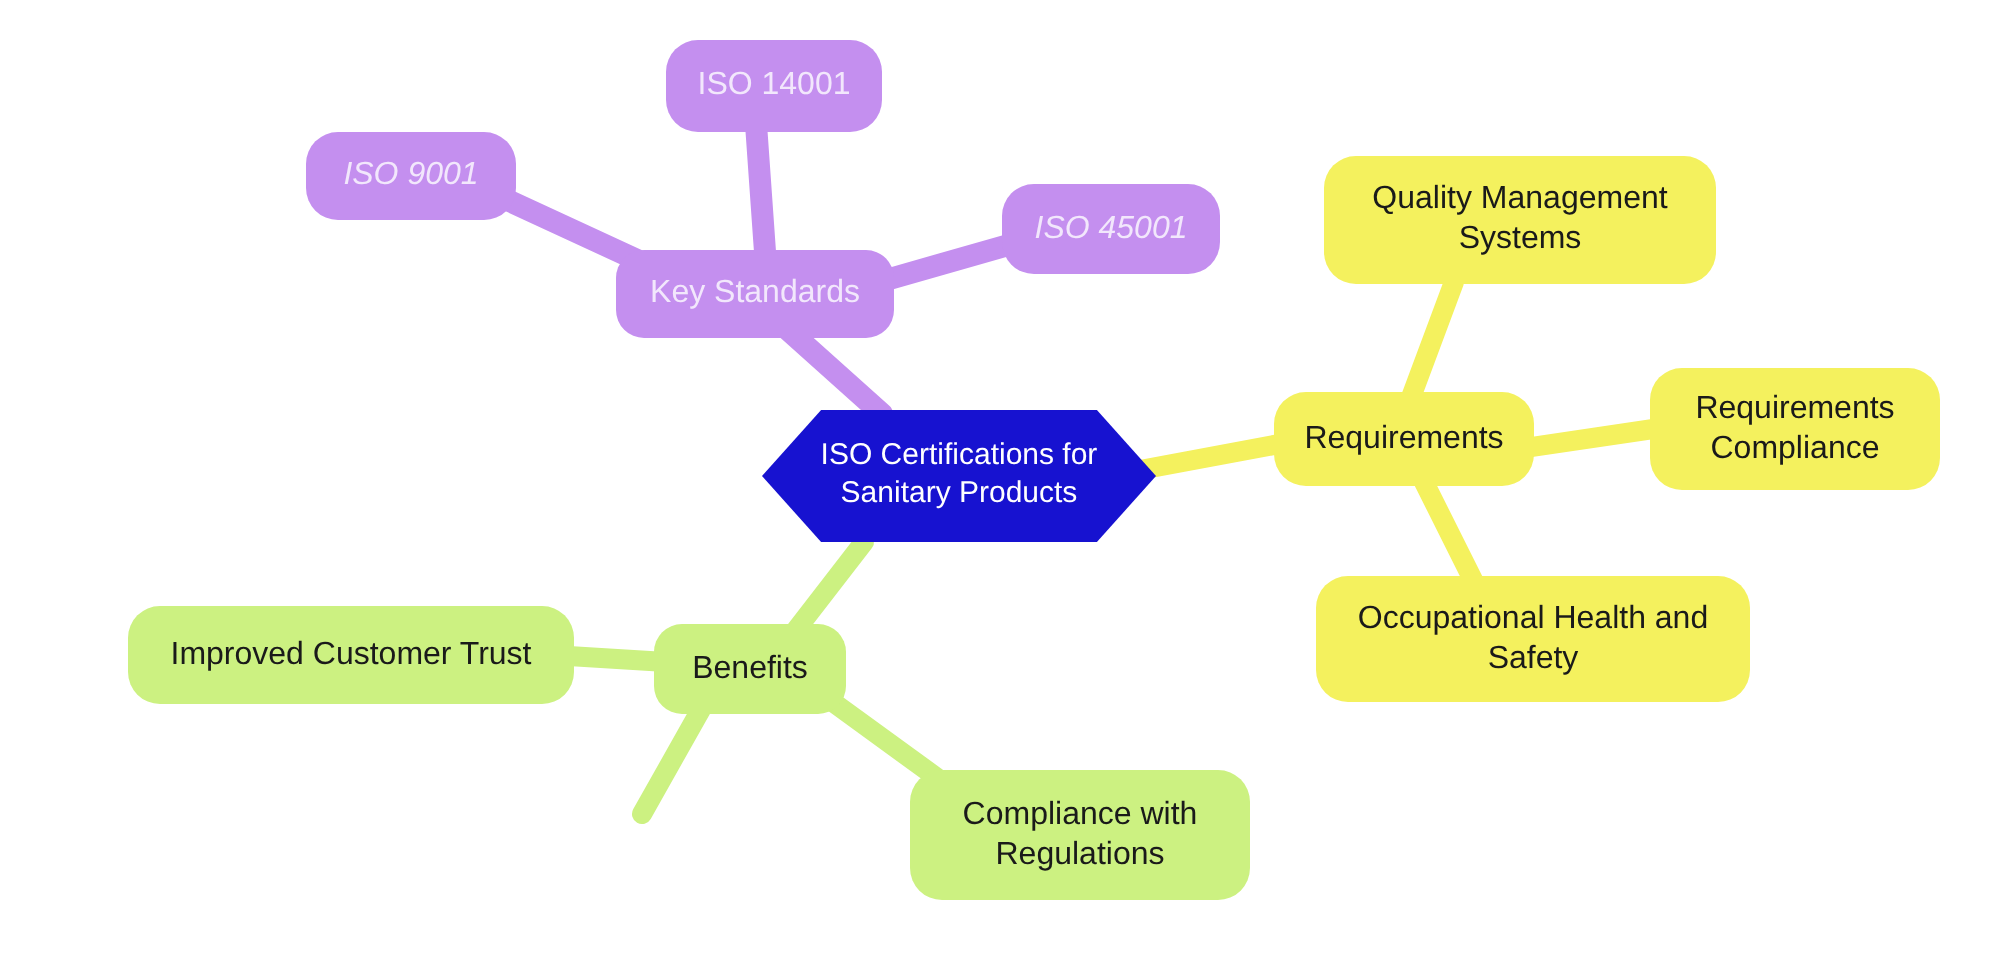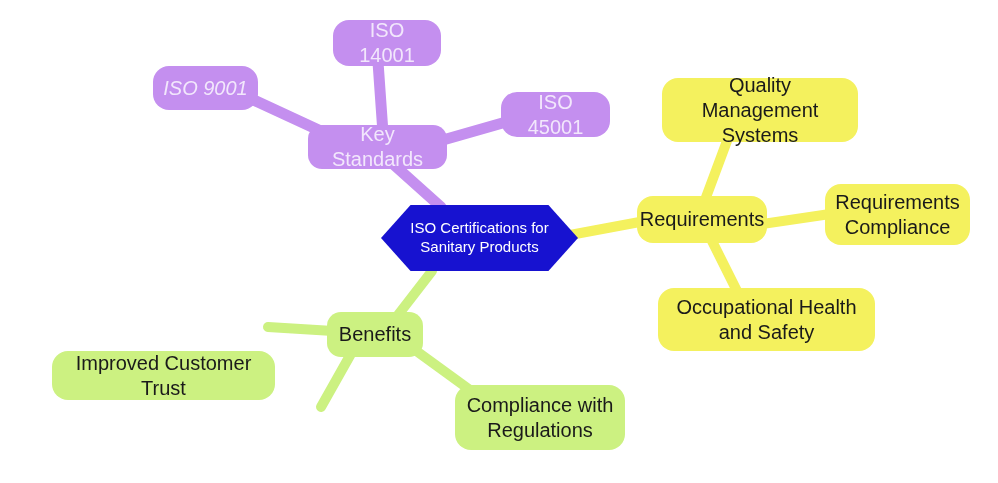--- a/index.html
+++ b/index.html
@@ -26,21 +26,21 @@
   .edge.purple { stroke: var(--purple); stroke-width: 11; }
   .edge.yellow { stroke: var(--yellow); stroke-width: 10; }
   .edge.green  { stroke: var(--green);  stroke-width: 10; }
 
   .node {
     position: absolute;
     display: flex;
     align-items: center;
     justify-content: center;
     text-align: center;
-    font-size: 20px;
+    font-size: 16px;
     line-height: 1.25;
     box-sizing: border-box;
     padding: 2px 8px;
     z-index: 1;
   }
   .purple-node { background: var(--purple); color: var(--purpleText); border-radius: 16px; }
   .yellow-node { background: var(--yellow); color: var(--inkText); border-radius: 16px; }
   .green-node  { background: var(--green);  color: var(--inkText); border-radius: 16px; }
   .center-node {
     background: var(--centerBg);
@@ -48,27 +48,27 @@
     clip-path: polygon(15% 0, 85% 0, 100% 50%, 85% 100%, 15% 100%, 0 50%);
     font-size: 15px;
     border-radius: 0;
     padding: 2px 24px;
   }
 
   #n-center   { left: 381px; top: 205px; width: 197px; height: 66px; }
   #n-key      { left: 308px; top: 125px; width: 139px; height: 44px; border-radius: 14px; }
   #n-iso9001  { left: 153px; top:  66px; width: 105px; height: 44px; font-style: italic; }
   #n-iso14001 { left: 333px; top:  20px; width: 108px; height: 46px; }
-  #n-iso45001 { left: 501px; top:  92px; width: 109px; height: 45px; }
+  #n-iso45001 { left: 501px; top:  92px; width: 109px; height: 45px; font-style: italic; }
   #n-req      { left: 637px; top: 196px; width: 130px; height: 47px; }
   #n-qms      { left: 662px; top:  78px; width: 196px; height: 64px; }
   #n-env      { left: 825px; top: 184px; width: 145px; height: 61px; }
   #n-ohs      { left: 658px; top: 288px; width: 217px; height: 63px; }
   #n-benefits { left: 327px; top: 312px; width:  96px; height: 45px; border-radius: 14px; }
-  #n-trust    { left:  52px; top: 303px; width: 223px; height: 49px; margin-top: 48px; }
+  #n-trust    { left:  64px; top: 303px; width: 223px; height: 49px; }
   #n-market   { left: 222px; top: 403px; width: 168px; height: 63px; }
   #n-regs     { left: 455px; top: 385px; width: 170px; height: 65px; }
 </style>
 </head>
 <body>
 
 <div class="canvas">
 
   <svg class="edges" viewBox="0 0 998 483" xmlns="http://www.w3.org/2000/svg">
 

